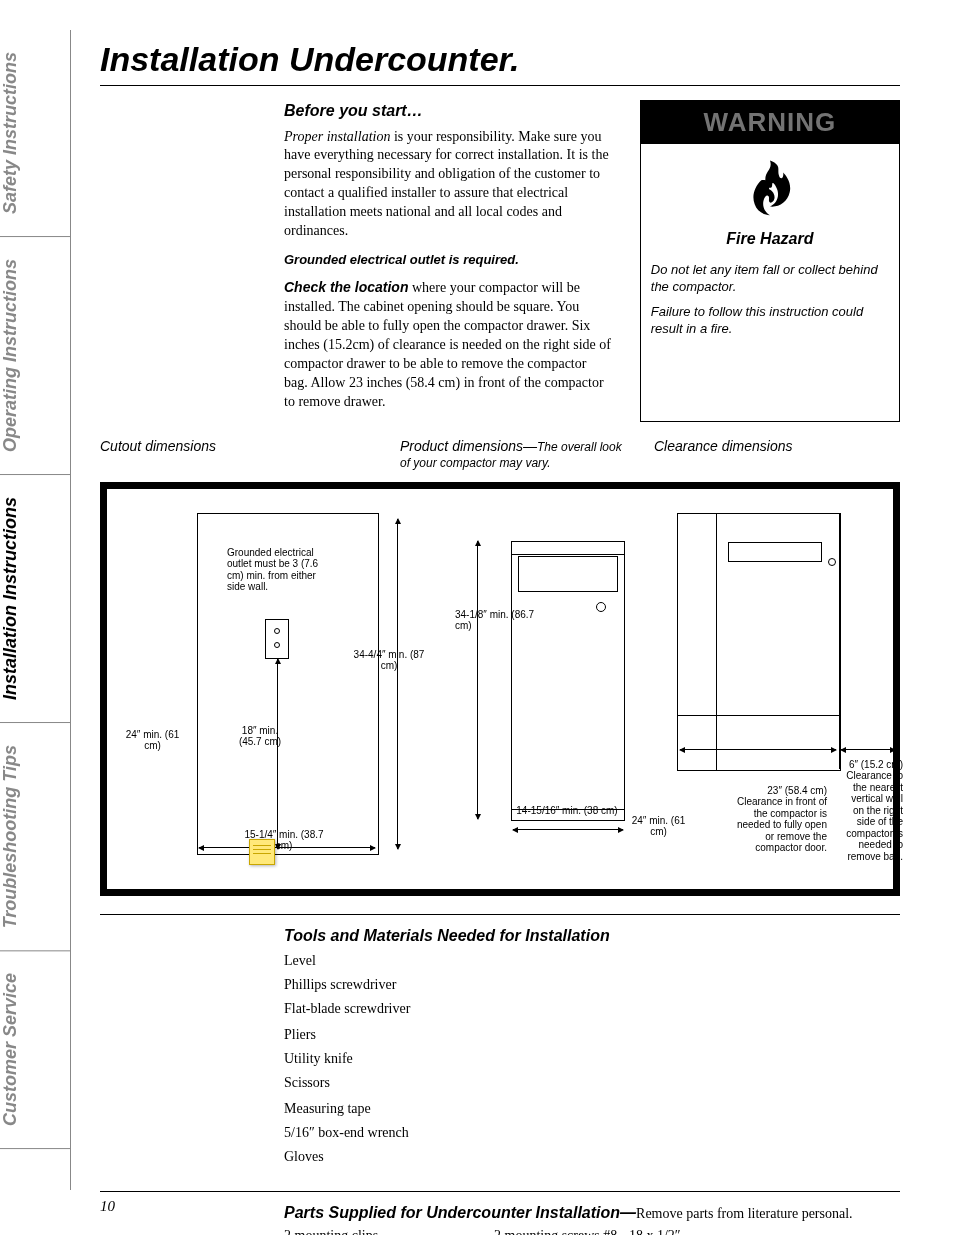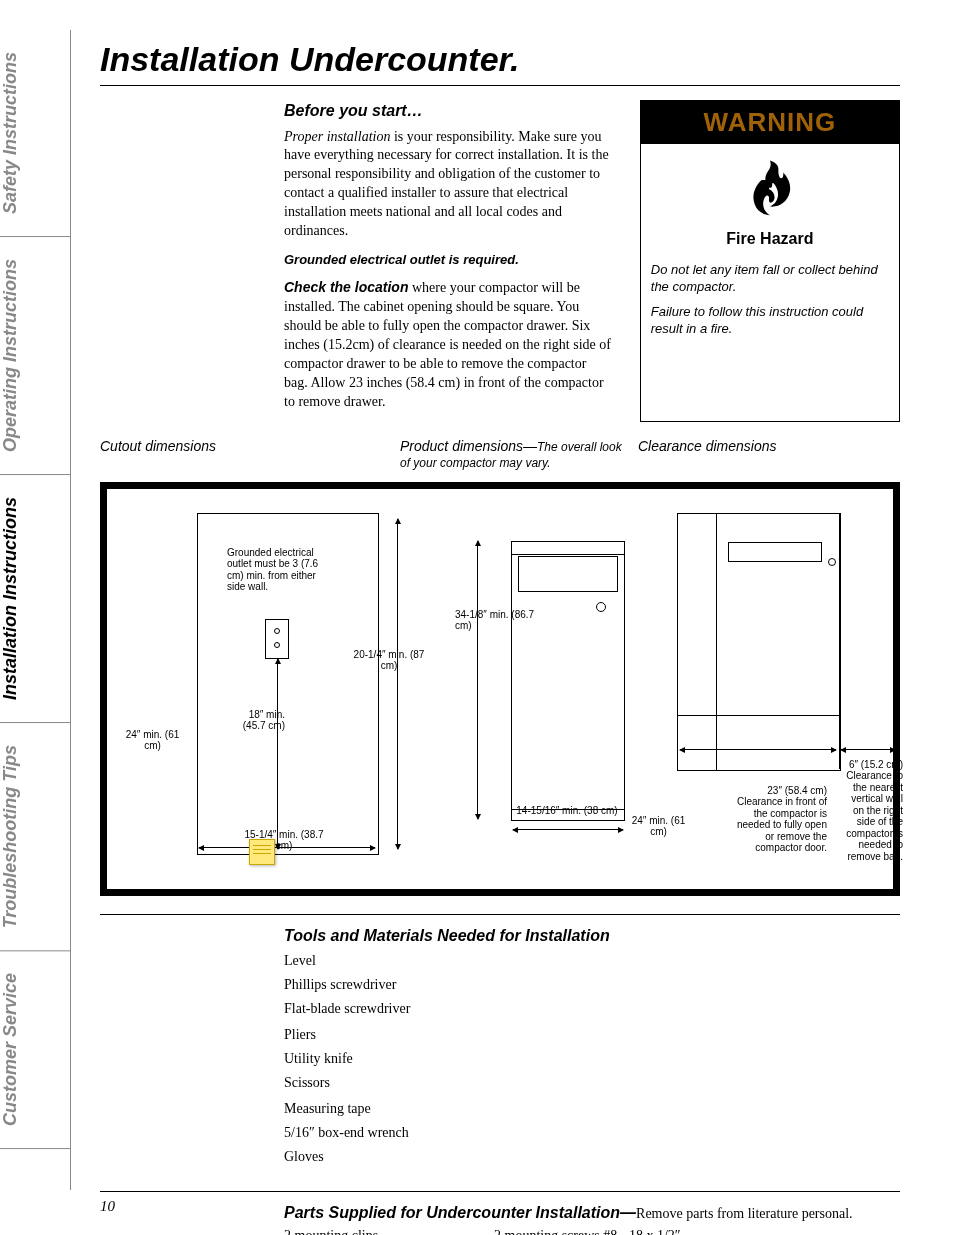--- a/index.html
+++ b/index.html
@@ -62,42 +62,42 @@
   .em { font-style: italic; }
   .bold-it { font-family: Arial, sans-serif; font-style: italic; font-weight: bold; font-size: 13px; }
   .bold-lead { font-family: Arial, sans-serif; font-style: italic; font-weight: bold; }
   .warning-box {
     width: 260px;
     border: 1px solid #000;
     font-family: Arial, sans-serif;
   }
   .warning-header {
     background: #000;
-    color: #a16207;
+    color: #737373;
     text-align: center;
     font-weight: bold;
     font-size: 26px;
     padding: 6px 0;
     letter-spacing: 1px;
   }
   .fire-icon { text-align: center; padding: 10px 0 2px 0; }
   .fire-icon svg { width: 70px; height: 70px; }
-  .fire-label { text-align: center; font-weight: bold; font-size: 16px; padding-bottom: 8px; }
+  .fire-label { text-align: center; font-weight: bold; font-style: italic; font-size: 16px; padding-bottom: 8px; }
   .warning-body { font-style: italic; font-size: 13px; padding: 6px 10px 10px 10px; line-height:1.3;}
   .dims-row {
     display: flex;
     margin-top: 16px;
     font-family: Arial, sans-serif;
     font-style: italic;
     font-size: 14px;
   }
   .dims-row .col { flex:0 0 auto; }
   .dims-row .c1 { width: 300px; }
   .dims-row .c2 { width: 230px; }
-  .dims-row .c3 { width: 220px; margin-left: 8px;}
+  .dims-row .c3 { width: 220px; margin-left: 24px;}
   .dims-row .sub { font-weight: normal; font-size: 12px; }
   .dims-row .lead { font-weight: normal; }
   .diagram-box {
     border: 7px solid #000000;
     height: 400px;
     margin-top: 12px;
     position: relative;
     font-family: Arial, sans-serif;
     font-size: 10px;
     line-height: 1.15;
@@ -209,23 +209,23 @@
     </div>
     <div class="col c3 lead">Clearance dimensions</div>
   </div>
 
   <div class="diagram-box">
 
     <div class="cutout-rect"></div>
     <div class="outlet-label">Grounded electrical outlet must be 3 (7.6 cm) min. from either side wall.</div>
     <div class="outlet"></div>
     <div class="arrow-v" style="left:170px; top:170px; height:190px;"></div>
-    <div class="dim-label" style="left:128px; top:220px; width:50px;text-align:right;">18″ min. (45.7 cm)</div>
+    <div class="dim-label" style="left:128px; top:236px; width:50px;">18″ min. (45.7 cm)</div>
     <div class="arrow-v" style="left:290px; top:30px; height:330px;"></div>
-    <div class="dim-label" style="left:242px; top:160px; width:80px;">20-1/4″ min. (87 cm)</div>
+    <div class="dim-label" style="left:242px; top:160px; width:80px;">34-4/4″ min. (87 cm)</div>
     <div class="dim-label" style="left:18px; top:240px; width:55px;">24″ min. (61 cm)</div>
     <div class="arrow-h" style="left:92px; top:358px; width:176px;"></div>
     <div class="dim-label" style="left:132px; top:340px; width:90px;">15-1/4″ min. (38.7 cm)</div>
 
     <div class="compactor">
       <div class="top"></div>
         <div class="panel"></div>
         <div class="knob"></div>
         <div class="base"></div>
     </div>

